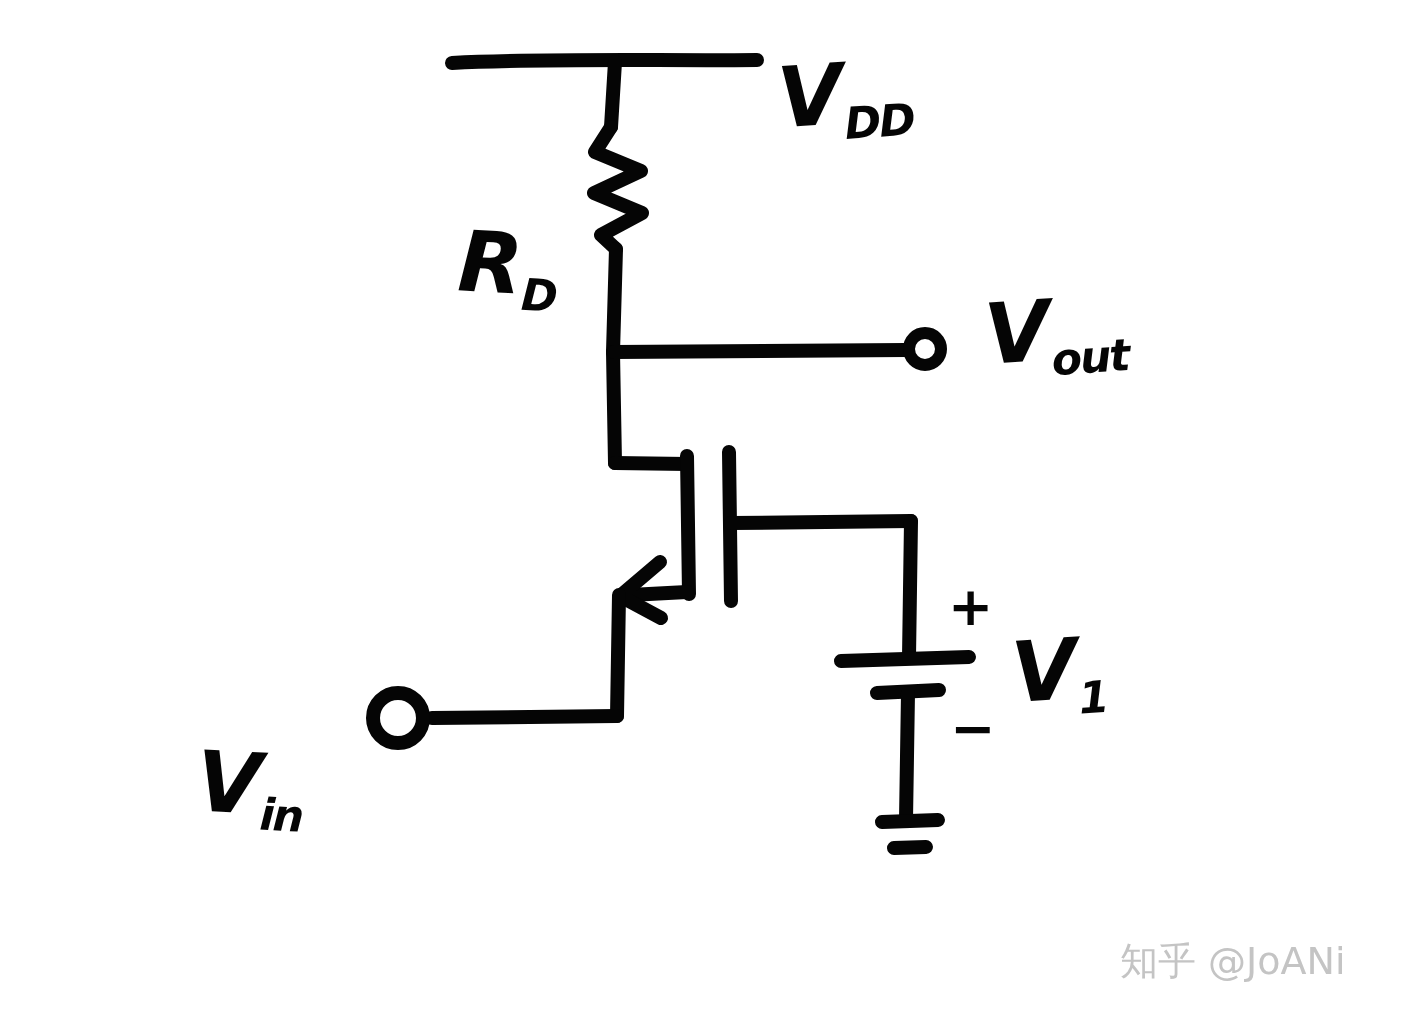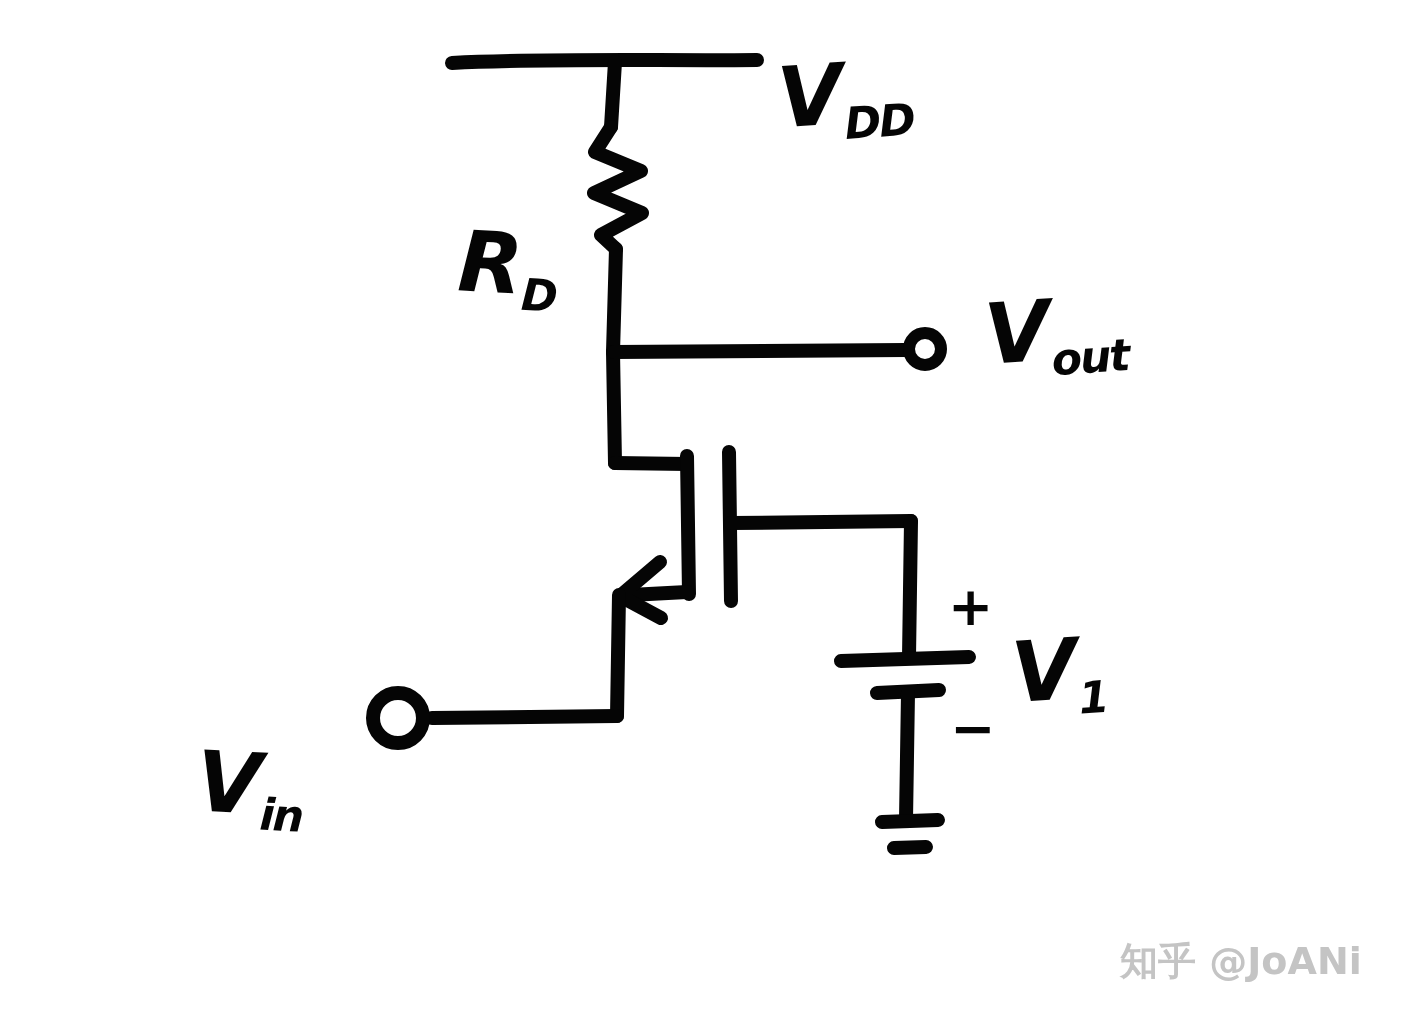--- a/index.html
+++ b/index.html
@@ -49,21 +49,21 @@
     font-size: 54px;
     line-height: 1;
     user-select: none;
   }
   .watermark {
     position: absolute;
     left: 1120px;
     top: 942px;
     color: #c4c4c4;
     font-family: "DejaVu Sans", sans-serif;
-    font-weight: bold;
+    font-weight: normal;
     font-size: 38px;
     line-height: 1;
     user-select: none;
   }
 </style>
 </head>
 <body>
 
 <div class="canvas">
 

